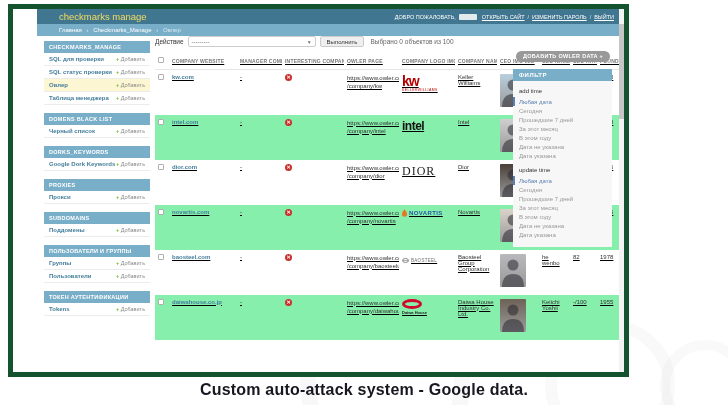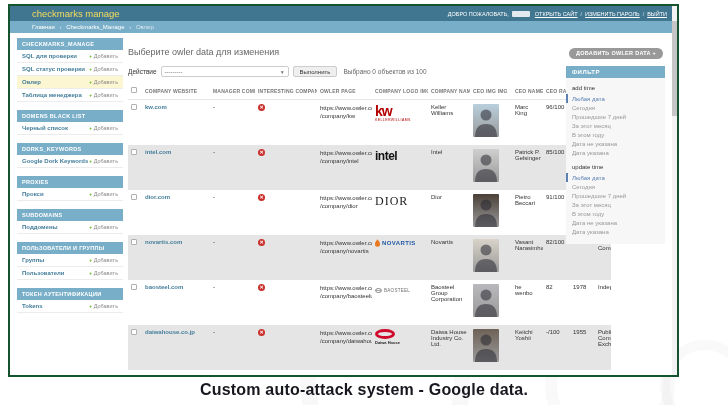--- a/index.html
+++ b/index.html
@@ -10,22 +10,22 @@
   a { text-decoration: none; cursor: pointer; }
 
   
   .wm { position: absolute; border-radius: 50%; z-index: 1; }
   .wm1 { width: 170px; height: 170px; border: 16px solid rgba(160,160,160,.07); left: 300px; top: 300px; }
   .wm2 { width: 130px; height: 130px; border: 12px solid rgba(160,160,160,.06); left: 545px; top: 320px; }
   .wm3 { width: 90px;  height: 90px;  border: 10px solid rgba(160,160,160,.06); left: 660px; top: 340px; }
 
   
   .screenshot {
-    position: absolute; left: 8px; top: 4px; width: 671px; height: 373px;
-    background: #fff; border: 2px solid #14532d; overflow: hidden; z-index: 2;
+    position: absolute; left: 8px; top: 4px; width: 621px; height: 373px;
+    background: #fff; border: 5px solid #14532d; overflow: hidden; z-index: 2; padding-left: 24px;
   }
 
   
   .topbar { height: 15px; background: #417690; display: flex; align-items: center; justify-content: space-between; padding: 0 10px 0 22px; }
   .branding { color: #f5dd5d; font-size: 9.5px; }
   .user-tools { color: #fff; font-size: 5.5px; display: flex; align-items: center; gap: 2px; white-space: nowrap; }
   .user-tools a { color: #fff; text-decoration: underline; }
   .redacted { display: inline-block; width: 18px; height: 6px; background: rgba(255,255,255,.85); border-radius: 1px; margin: 0 3px 0 1px; }
   .ut-sep { color: #cfe0ea; margin: 0 1px; }
 
@@ -55,25 +55,25 @@
   .add-btn .plus { font-weight: 700; }
 
   .actions-row { margin-left: 8px; display: flex; align-items: center; gap: 4px; font-size: 6.5px; color: #333; }
   .action-select { width: 128px; height: 11px; border: 1px solid #ccc; background: #fff; display: flex; align-items: center; justify-content: space-between; padding: 0 3px; font-size: 6px; color: #555; border-radius: 2px; }
   .action-select .arrow { font-size: 5px; color: #777; }
   .run-btn { font-size: 6px; padding: 1.5px 6px; background: #efefef; border: 1px solid #ccc; border-radius: 2px; color: #333; font-family: "Liberation Sans", sans-serif; }
   .count-note { font-size: 6.5px; color: #666; margin-left: 2px; }
 
   
   .results { margin: 5px 0 0 8px; width: 483px; overflow: hidden; }
-  table.list { border-collapse: collapse; width: 504px; table-layout: fixed; }
+  table.list { border-collapse: collapse; width: 504px; table-layout: fixed; text-decoration: underline; }
   table.list th { font-size: 5px; color: #777; font-weight: 700; text-align: left; padding: 5px 3px; text-transform: uppercase; letter-spacing: .2px; border-bottom: 1px solid #e6e6e6; white-space: nowrap; overflow: hidden; }
   table.list td { font-size: 6px; color: #333; padding: 4px 3px; vertical-align: top; overflow: hidden; }
   table.list tr.row { height: 45px; }
-  table.list tr.even { background: #e5e5e5; }
+  table.list tr.even { background: #86efac; }
   .website-link { font-size: 6px; font-weight: 700; color: #447e9b; }
   .dim { color: #447e9b; }
   .owler-url div { line-height: 1.35; color: #333; }
   .cbx { display: inline-block; width: 6px; height: 6px; border: 1px solid #b0b0b0; background: #fff; border-radius: 1px; }
   .false-icon { display: inline-block; width: 7px; height: 7px; border-radius: 50%; background: #c9302c; color: #fff; font-size: 5px; line-height: 7px; text-align: center; font-weight: 700; }
 
   .avatar { width: 26px; height: 33px; border-radius: 1px; overflow: hidden; }
 
   
   .logo-kw { color: #b40000; line-height: 1; }
@@ -197,21 +197,20 @@
             <a class="model-link">Tokens</a>
             <a class="side-add"><span class="plus-green">+</span> Добавить</a>
           </div>
         </div>
       </div>
 
     <div class="main">
       <div class="object-tools">
         <a class="add-btn"><span>ДОБАВИТЬ OWLER DATA</span> <span class="plus">+</span></a>
       </div>
-      <h1 class="page-title">Выберите owler data для изменения</h1>
 
       <div class="actions-row">
         <span>Действие</span>
         <div class="action-select">
           <span>---------</span>
           <span class="arrow">▼</span>
         </div>
         <button class="run-btn">Выполнить</button>
         <span class="count-note">Выбрано 0 объектов из 100</span>
       </div>

